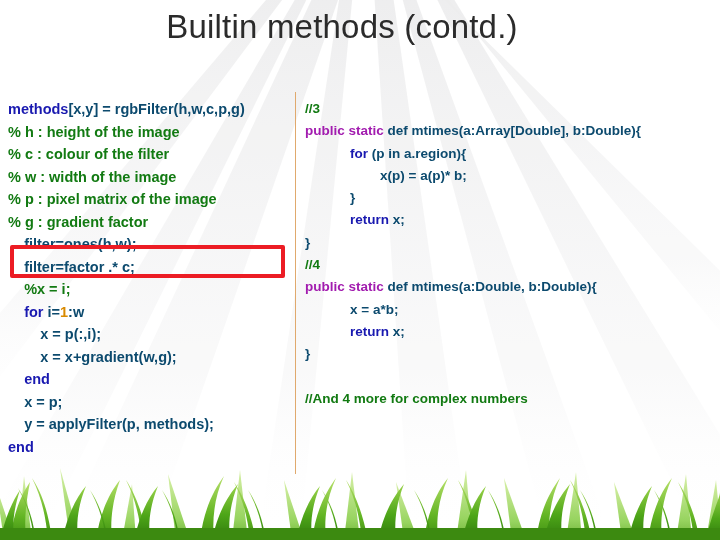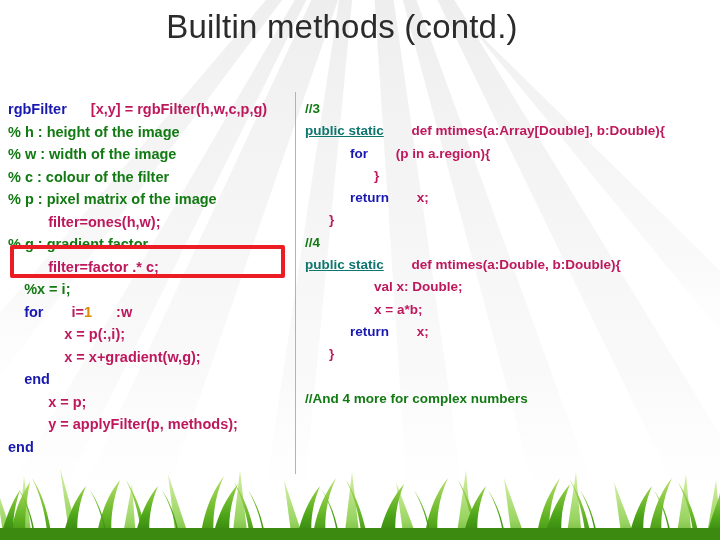--- a/index.html
+++ b/index.html
@@ -72,22 +72,22 @@
     font-weight: bold;
   }
   .cl {
     white-space: pre;
     display: block;
   }
   
   .kw   { color: #1919b0; }             
   .cmt  { color: #127a12; }             
   .num  { color: #d98a00; }             
-  .mod  { color: #0f766e; text-decoration: underline; }             
-  .plain{ color: #be185d; padding-left: 24px; }
+  .mod  { color: #a21caf; }             
+  .plain{ color: #0c4a6e; }
 
   
   #divider {
     position: absolute;
     left: 295px;
     top: 92px;
     width: 1px;
     height: 382px;
     background: #e0a96d;
   }
@@ -139,48 +139,48 @@
       <polygon points="318,-40 326,-40 40,540 -20,540"></polygon>
       <polygon points="418,-40 430,-40 760,500 700,540"></polygon>
     </g>
   </svg>
 
   <div id="title">Builtin methods (contd.)</div>
 
   <div id="divider" style="background: rgb(224, 169, 109);"></div>
 
   <div id="left-code">
-      <span class="cl"><span class="kw">rgbFilter</span><span class="plain">[x,y] = rgbFilter(h,w,c,p,g)</span></span>
+      <span class="cl"><span class="kw">methods</span><span class="plain">[x,y] = rgbFilter(h,w,c,p,g)</span></span>
       <span class="cl"><span class="cmt">% h : height of the image</span></span>
+      <span class="cl"><span class="cmt">% c : colour of the filter</span></span>
       <span class="cl"><span class="cmt">% w : width of the image</span></span>
-      <span class="cl"><span class="cmt">% c : colour of the filter</span></span>
       <span class="cl"><span class="cmt">% p : pixel matrix of the image</span></span>
+      <span class="cl"><span class="cmt">% g : gradient factor</span></span>
       <span class="cl">    <span class="plain">filter=ones(h,w);</span></span>
-      <span class="cl"><span class="cmt">% g : gradient factor</span></span>
       <span class="cl">    <span class="plain">filter=factor .* c;</span></span>
       <span class="cl">    <span class="cmt">%x = i;</span></span>
       <span class="cl">    <span class="kw">for</span><span class="plain"> i=</span><span class="num">1</span><span class="plain">:w</span></span>
       <span class="cl">        <span class="plain">x = p(:,i);</span></span>
       <span class="cl">        <span class="plain">x = x+gradient(w,g);</span></span>
       <span class="cl">    <span class="kw">end</span></span>
       <span class="cl">    <span class="plain">x = p;</span></span>
       <span class="cl">    <span class="plain">y = applyFilter(p, methods);</span></span>
       <span class="cl"><span class="kw">end</span></span>
     </div>
 
   <div id="right-code">
       <span class="cl"><span class="cmt">//3</span></span>
       <span class="cl"><span class="mod">public static</span><span class="plain"> def mtimes(a:Array[Double], b:Double){</span></span>
       <span class="cl">            <span class="kw">for</span><span class="plain"> (p in a.region){</span></span>
+      <span class="cl">                    <span class="plain">x(p) = a(p)* b;</span></span>
       <span class="cl">            <span class="plain">}</span></span>
       <span class="cl">            <span class="kw">return</span><span class="plain"> x;</span></span>
       <span class="cl"><span class="plain">}</span></span>
       <span class="cl"><span class="cmt">//4</span></span>
       <span class="cl"><span class="mod">public static</span><span class="plain"> def mtimes(a:Double, b:Double){</span></span>
-      <span class="cl">            <span class="plain">val x: Double;</span></span>
       <span class="cl">            <span class="plain">x = a*b;</span></span>
       <span class="cl">            <span class="kw">return</span><span class="plain"> x;</span></span>
       <span class="cl"><span class="plain">}</span></span>
       <span class="cl">&nbsp;</span>
       <span class="cl"><span class="cmt">//And 4 more for complex numbers</span></span>
     </div>
 
   <div id="highlight-box" style="left: 10px; top: 245px; width: 275px; height: 33px; border-color: rgb(236, 28, 36);"></div>
 
   <svg id="grass" viewBox="0 0 720 82" preserveAspectRatio="none" aria-hidden="true">

